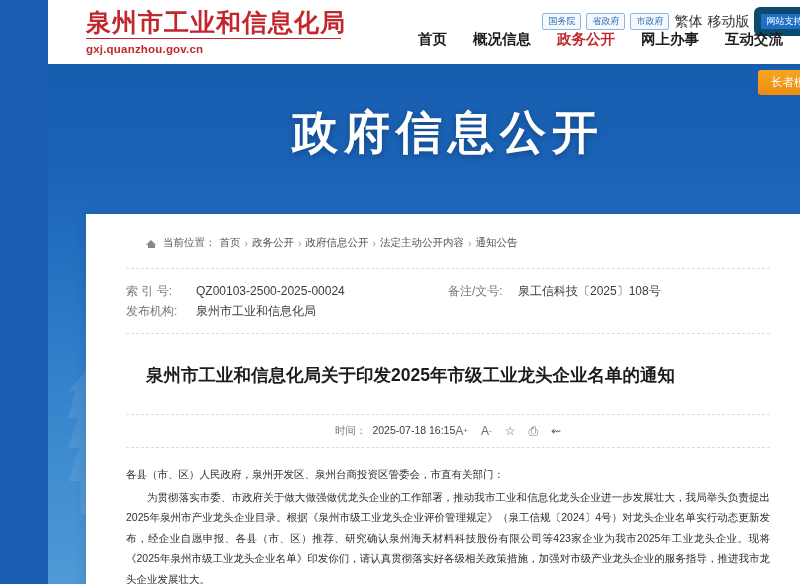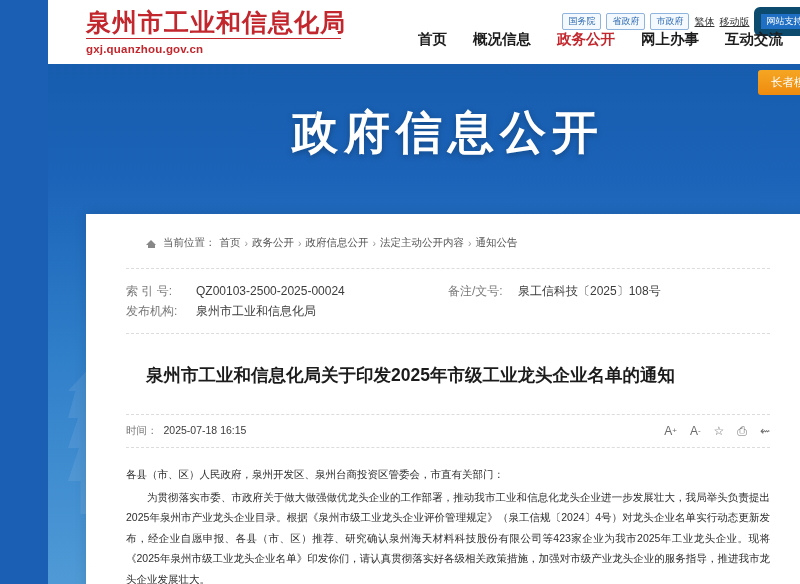--- a/index.html
+++ b/index.html
@@ -77,23 +77,22 @@
     border: 1px solid #8fb4dd;
     color: #2f6bb0;
     border-radius: 2px;
     padding: 1px 5px;
     background: #f4f9ff;
     white-space: nowrap;
     font-size: 9px;
   }
   .plaintext {
     color: #333;
-    font-size: 10px;
-    white-space: nowrap;
-    text-decoration: underline;
+    font-size: 14px;
+    white-space: nowrap;
   }
   .ipv6 {
     background: #1f6fc4;
     color: #fff;
     border-radius: 6px;
     padding: 1px 5px;
     font-size: 9px;
     border: 7px solid #0c4a6e;
     white-space: nowrap;
   }
@@ -222,21 +221,21 @@
     font-family: "Liberation Sans", sans-serif;
   }
 
   .toolsbar {
     margin: 26px 40px 0 40px;
     border-top: 1px dashed #dcdcdc;
     border-bottom: 1px dashed #dcdcdc;
     height: 34px;
     display: flex;
     align-items: center;
-    justify-content: space-between;
+    justify-content: center;
     font-size: 10.5px;
     color: #666;
   }
   .time-group { display: flex; gap: 6px; }
   .time-label { color: #7a7a7a; }
   .time-value { color: #3c3c3c; }
   .tool-icons {
     display: flex;
     align-items: center;
     gap: 13px;

